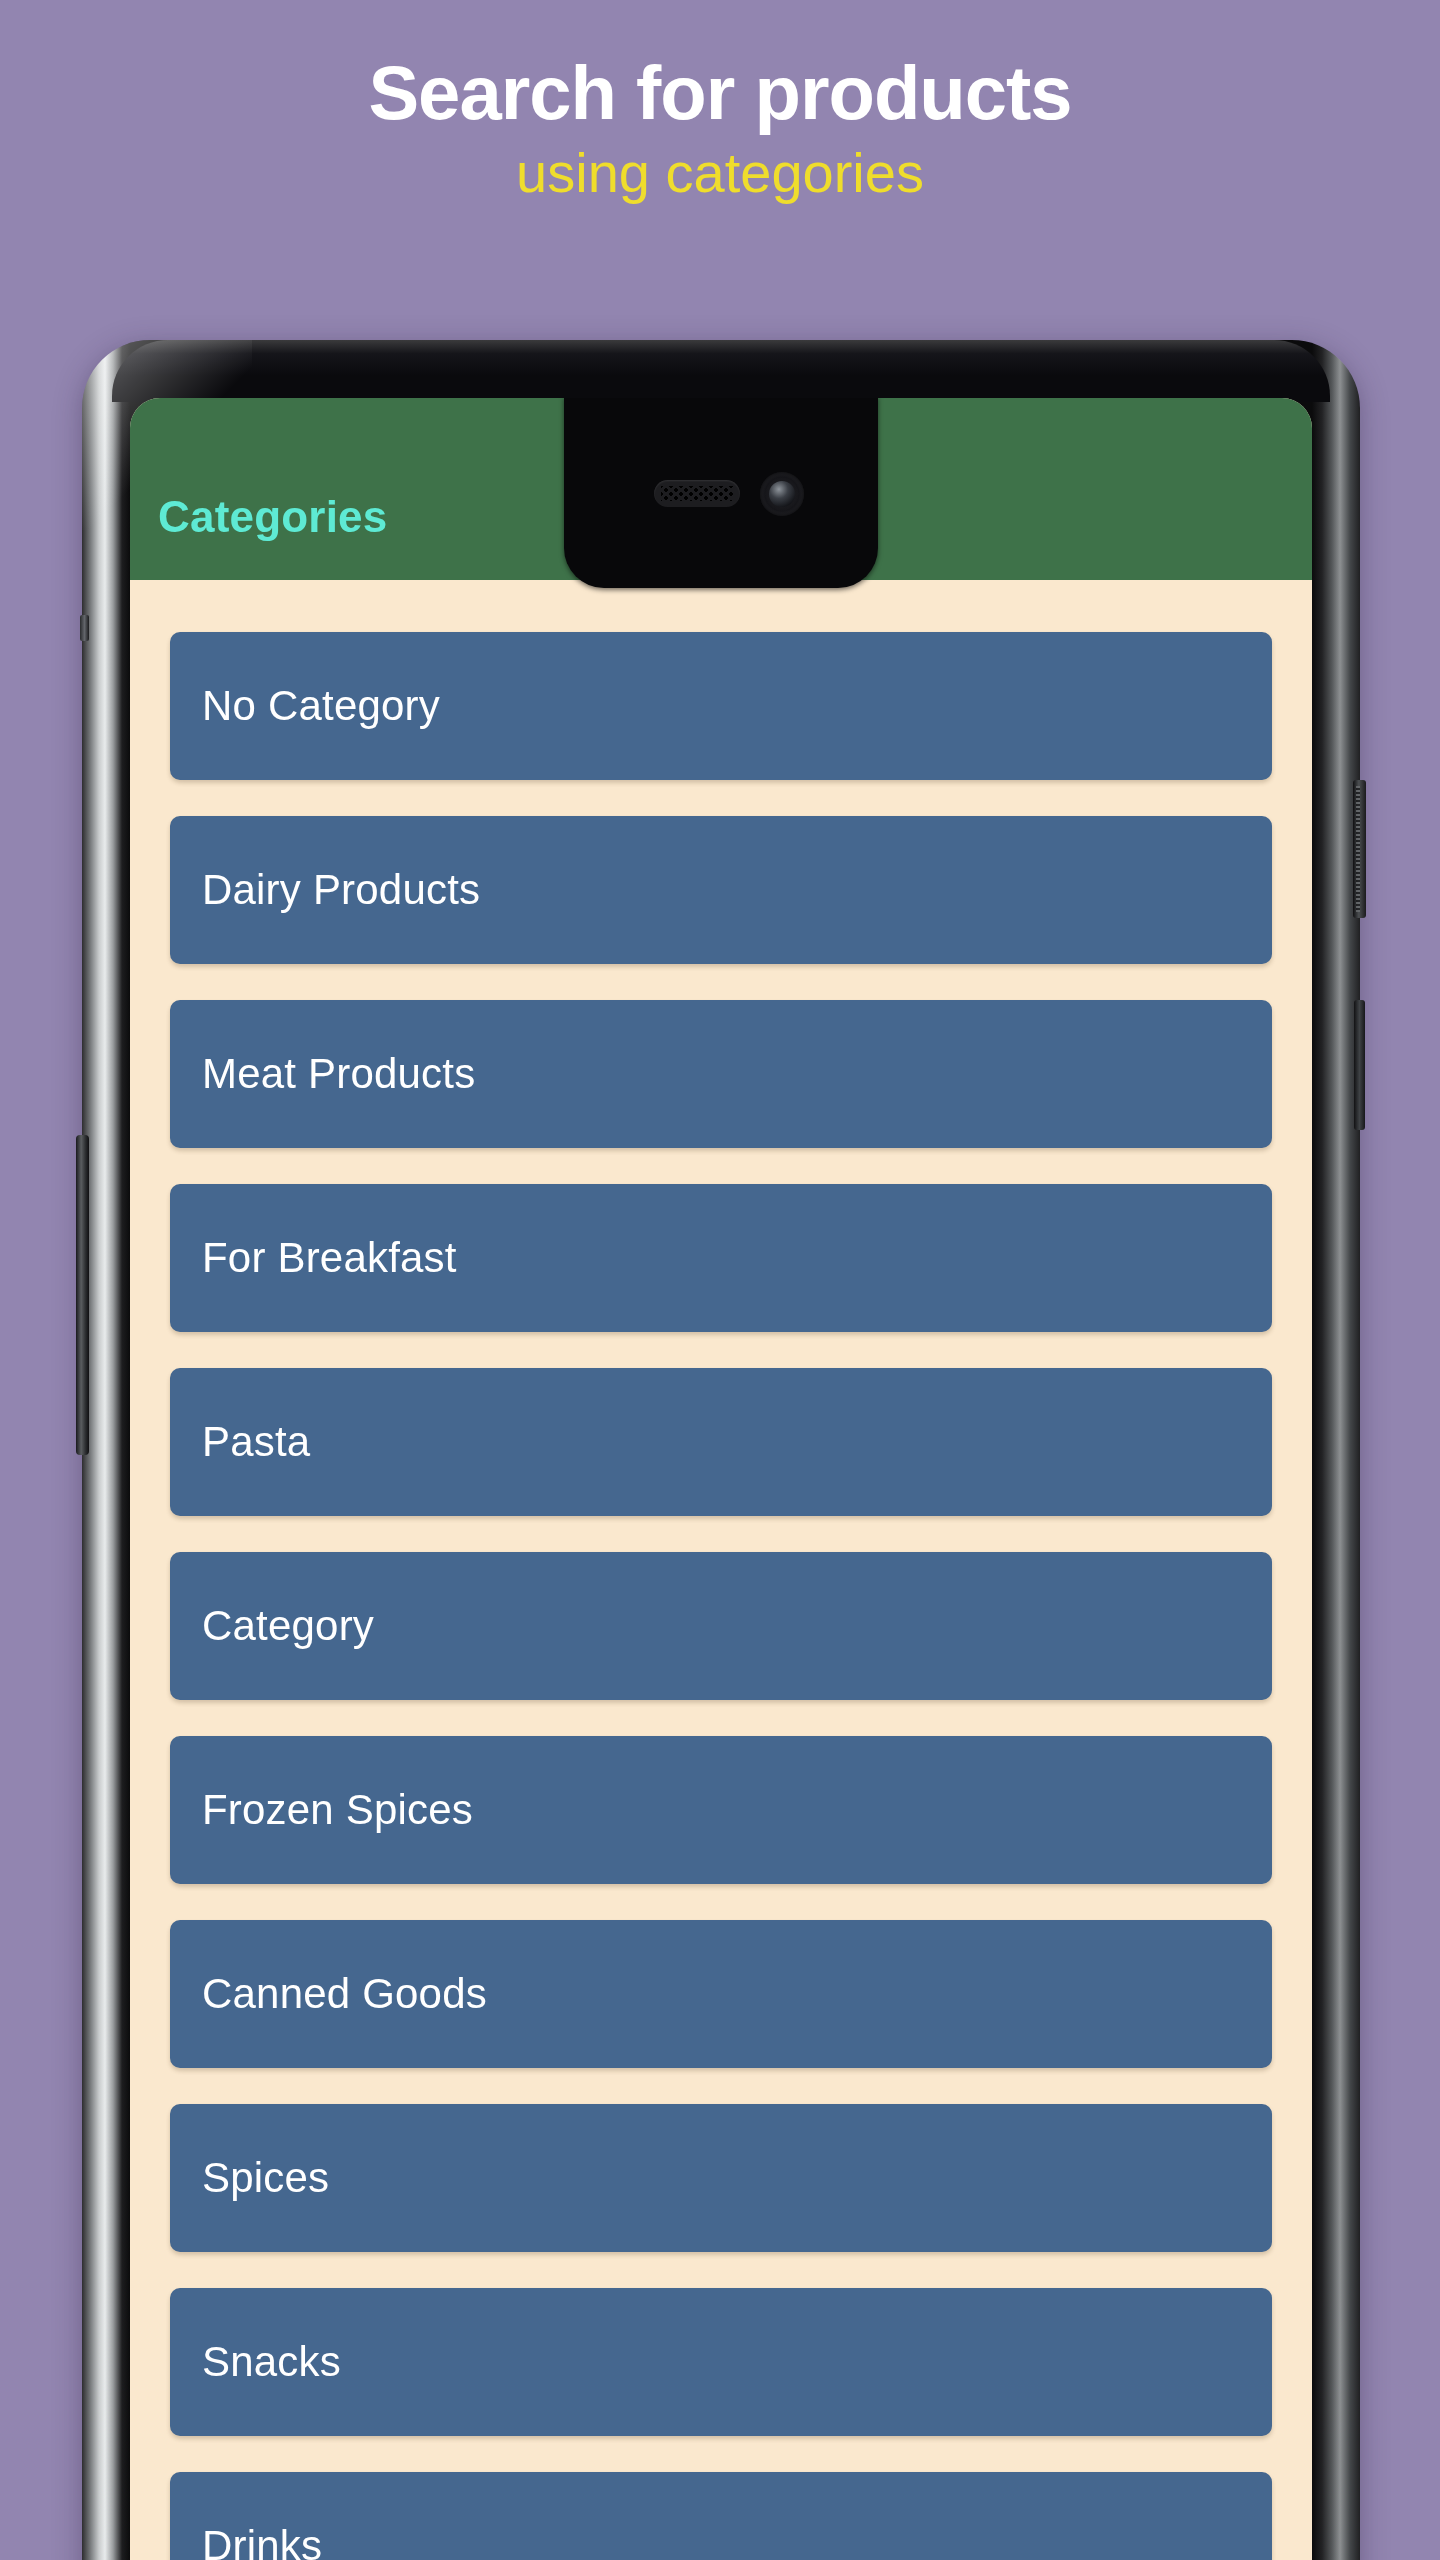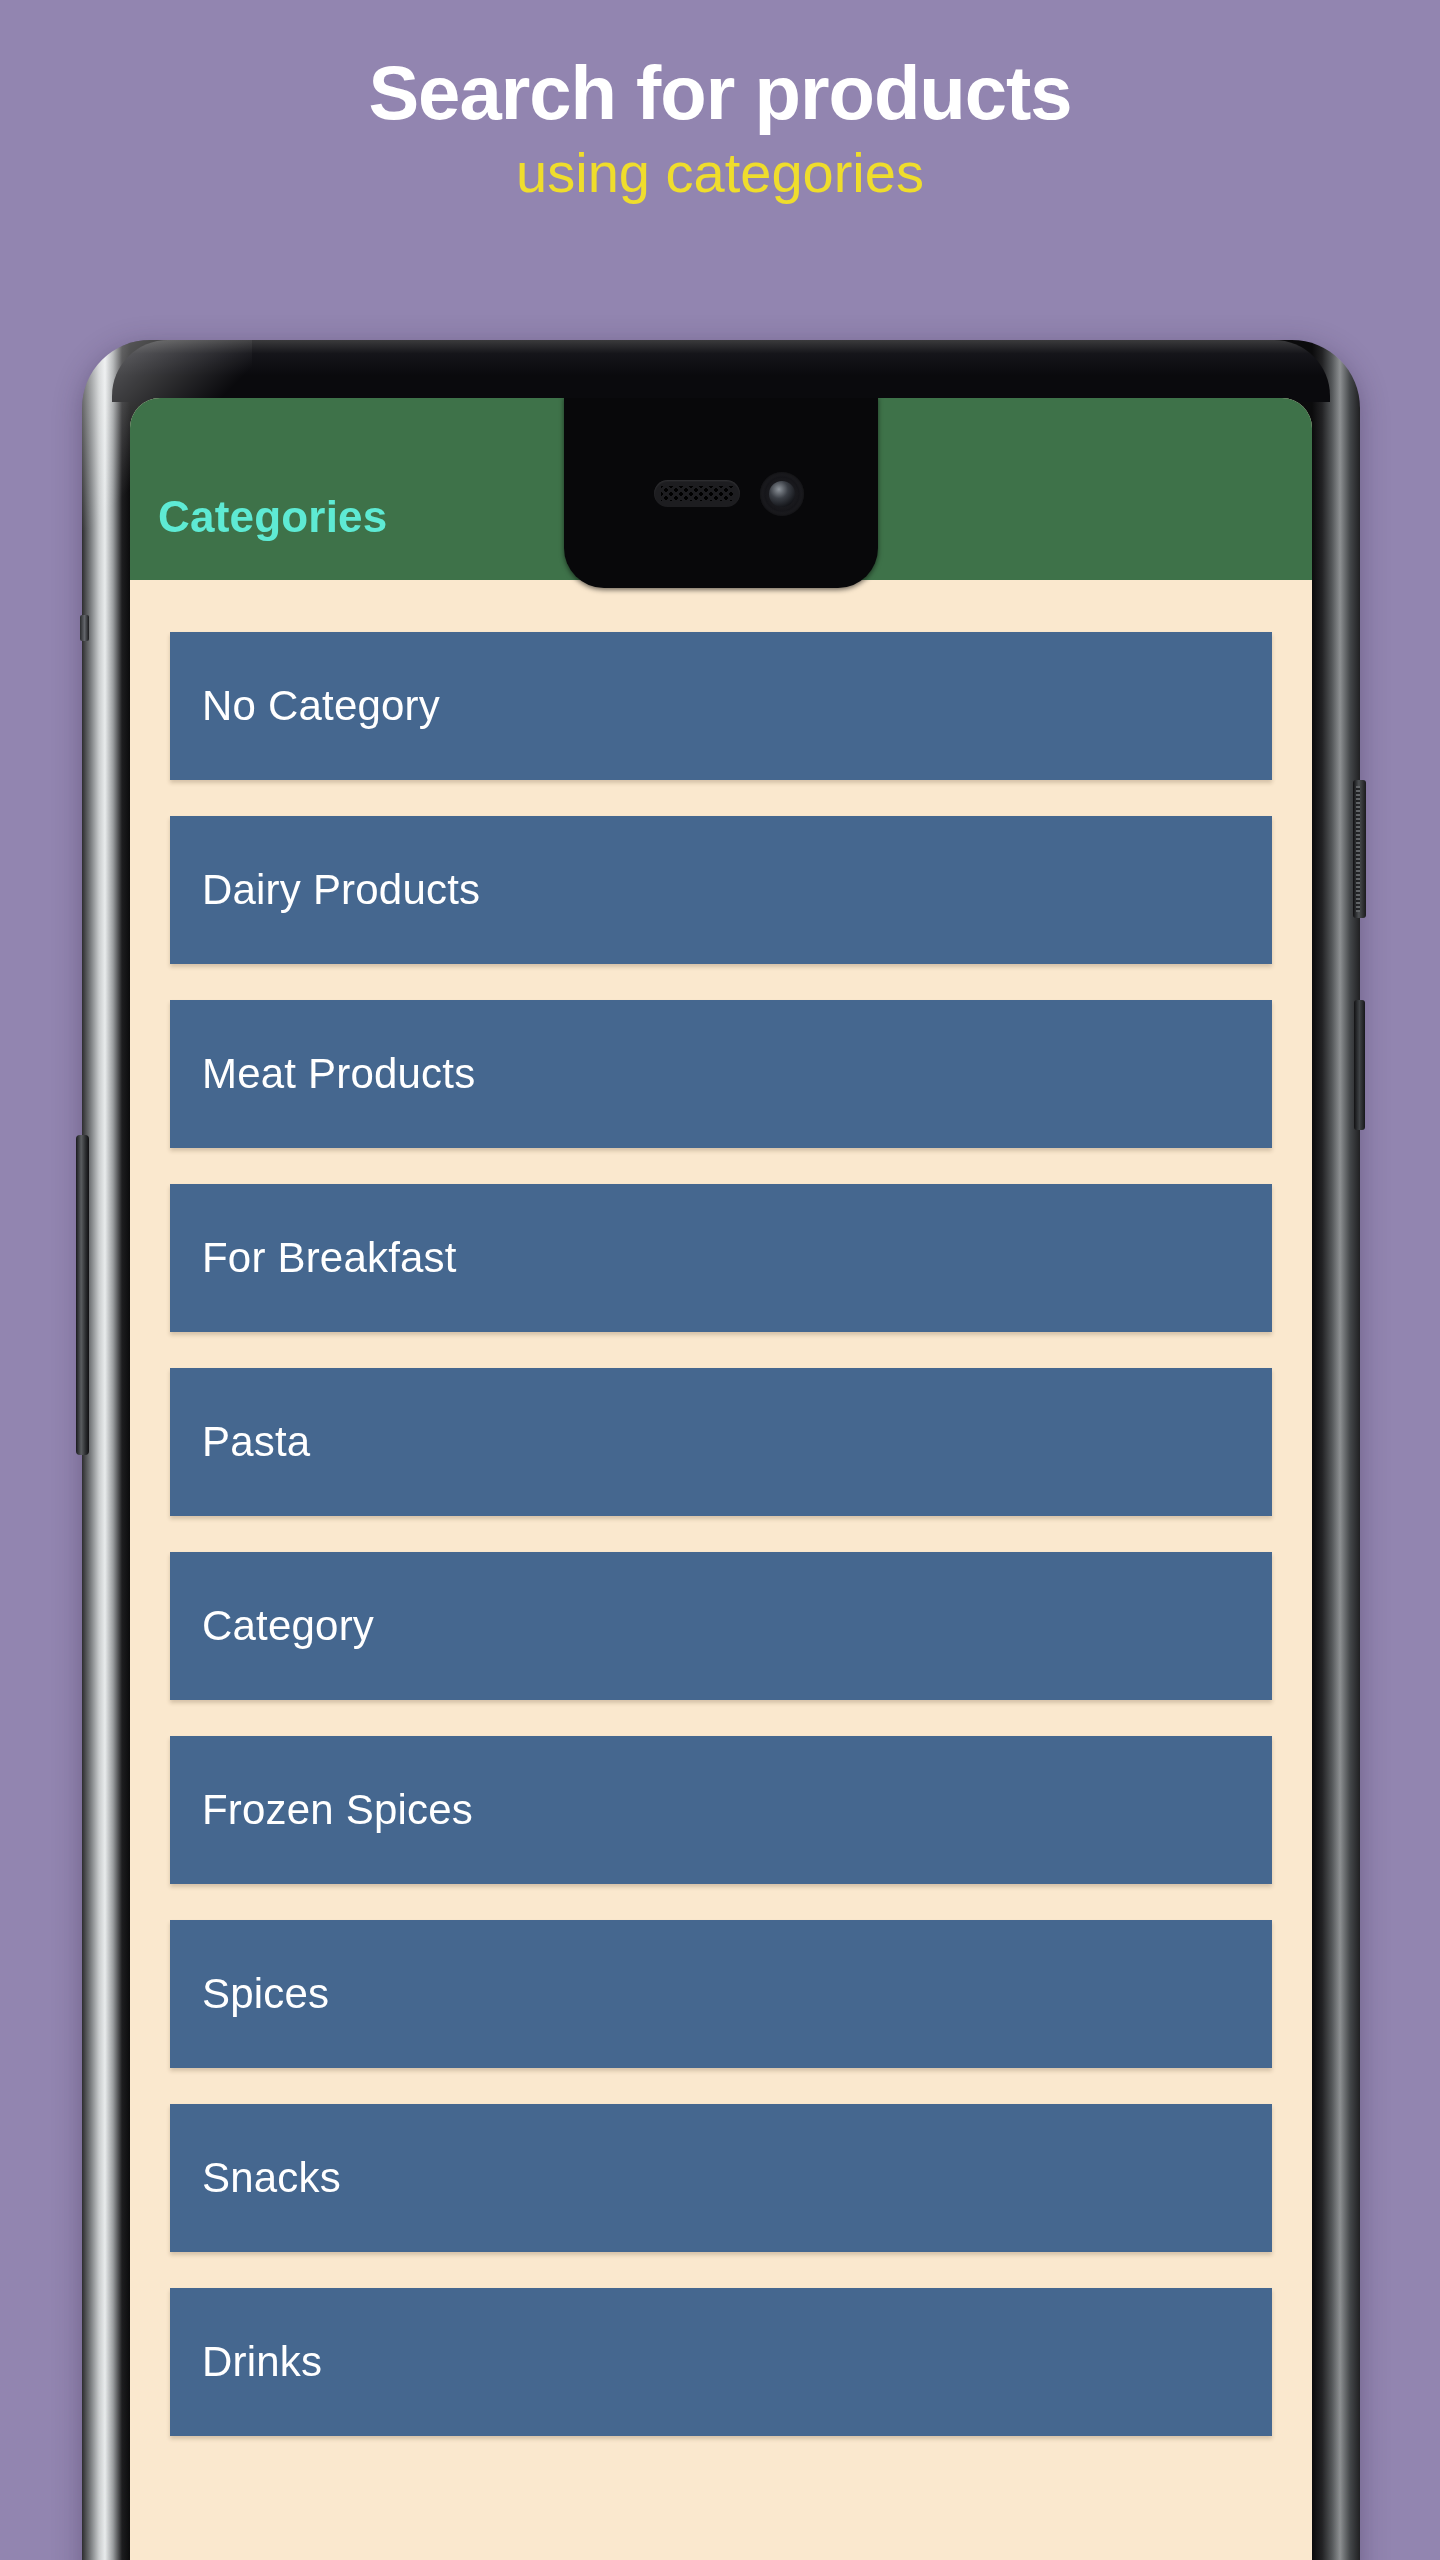--- a/index.html
+++ b/index.html
@@ -236,21 +236,21 @@
   
   .list {
     padding: 52px 0 0 0;
   }
 
   .cat-item {
     position: relative;
     height: 148px;
     margin: 0 40px 36px 40px;
     background: #45678f;
-    border-radius: 0;
+    border-radius: 10px;
     box-shadow: 0 3px 4px rgba(80,60,30,0.22);
     display: flex;
     align-items: center;
   }
 
   .cat-label {
     font-size: 42px;
     color: #ffffff;
     padding-left: 32px;
     letter-spacing: 0.2px;
@@ -302,20 +302,23 @@
       <div class="cat-item">
         <span class="cat-label">Pasta</span>
       </div>
       <div class="cat-item">
         <span class="cat-label">Category</span>
       </div>
       <div class="cat-item">
         <span class="cat-label">Frozen Spices</span>
       </div>
       <div class="cat-item">
+        <span class="cat-label">Canned Goods</span>
+      </div>
+      <div class="cat-item">
         <span class="cat-label">Spices</span>
       </div>
       <div class="cat-item">
         <span class="cat-label">Snacks</span>
       </div>
       <div class="cat-item">
         <span class="cat-label">Drinks</span>
       </div>
     </div>
 

